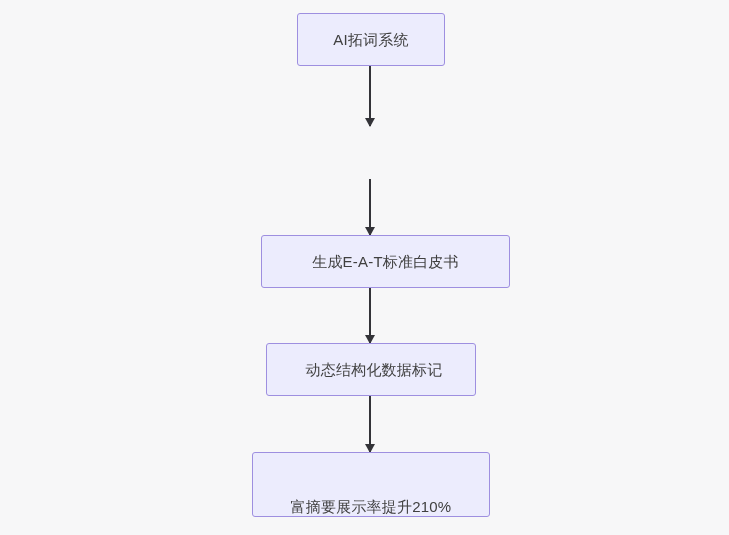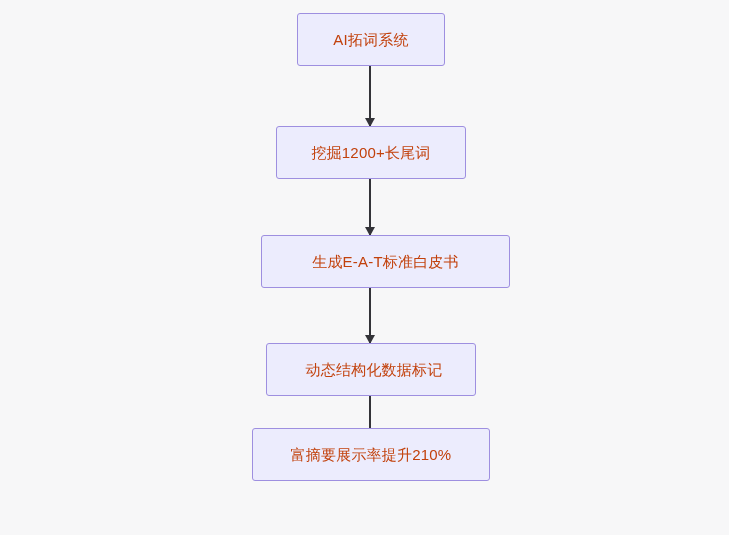--- a/index.html
+++ b/index.html
@@ -17,21 +17,21 @@
     position: relative;
     width: 729px;
     height: 535px;
   }
   .node {
     position: absolute;
     box-sizing: border-box;
     background: #ececfd;
     border: 1px solid #9e8fe0;
     border-radius: 3px;
-    color: #c2410c;
+    color: #404040;
     font-size: 15px;
     line-height: 1.2;
     display: flex;
     align-items: center;
     justify-content: center;
     text-align: center;
     white-space: nowrap;
     letter-spacing: 0.2px;
   }
   .node-label {
@@ -59,35 +59,32 @@
 <body>
 
 <div id="flow-canvas">
 
   <div class="node" style="left:297px; top:13px; width:148px; height:53px;">
     <span class="node-label">AI拓词系统</span>
   </div>
 
   <div class="arrow" style="left:369px; top:66px; height:60px;"></div>
 
-  <div class="node" style="left:276px; top:126px; width:190px; height:53px;">
-    <span class="node-label">挖掘1200+长尾词</span>
-  </div>
 
   <div class="arrow" style="left:369px; top:179px; height:56px;"></div>
 
   <div class="node" style="left:261px; top:235px; width:249px; height:53px;">
     <span class="node-label">生成E-A-T标准白皮书</span>
   </div>
 
   <div class="arrow" style="left:369px; top:288px; height:55px;"></div>
 
   <div class="node" style="left:266px; top:343px; width:210px; height:53px;padding-left:6px;">
     <span class="node-label">动态结构化数据标记</span>
   </div>
 
   <div class="arrow" style="left:369px; top:396px; height:56px;"></div>
 
-  <div class="node" style="left:252px; top:428px; width:238px; height:53px;">
+  <div class="node" style="left:252px; top:452px; width:238px; height:65px;align-items:flex-end;">
     <span class="node-label">富摘要展示率提升210%</span>
   </div>
 
 </div>
 
 </body></html>

